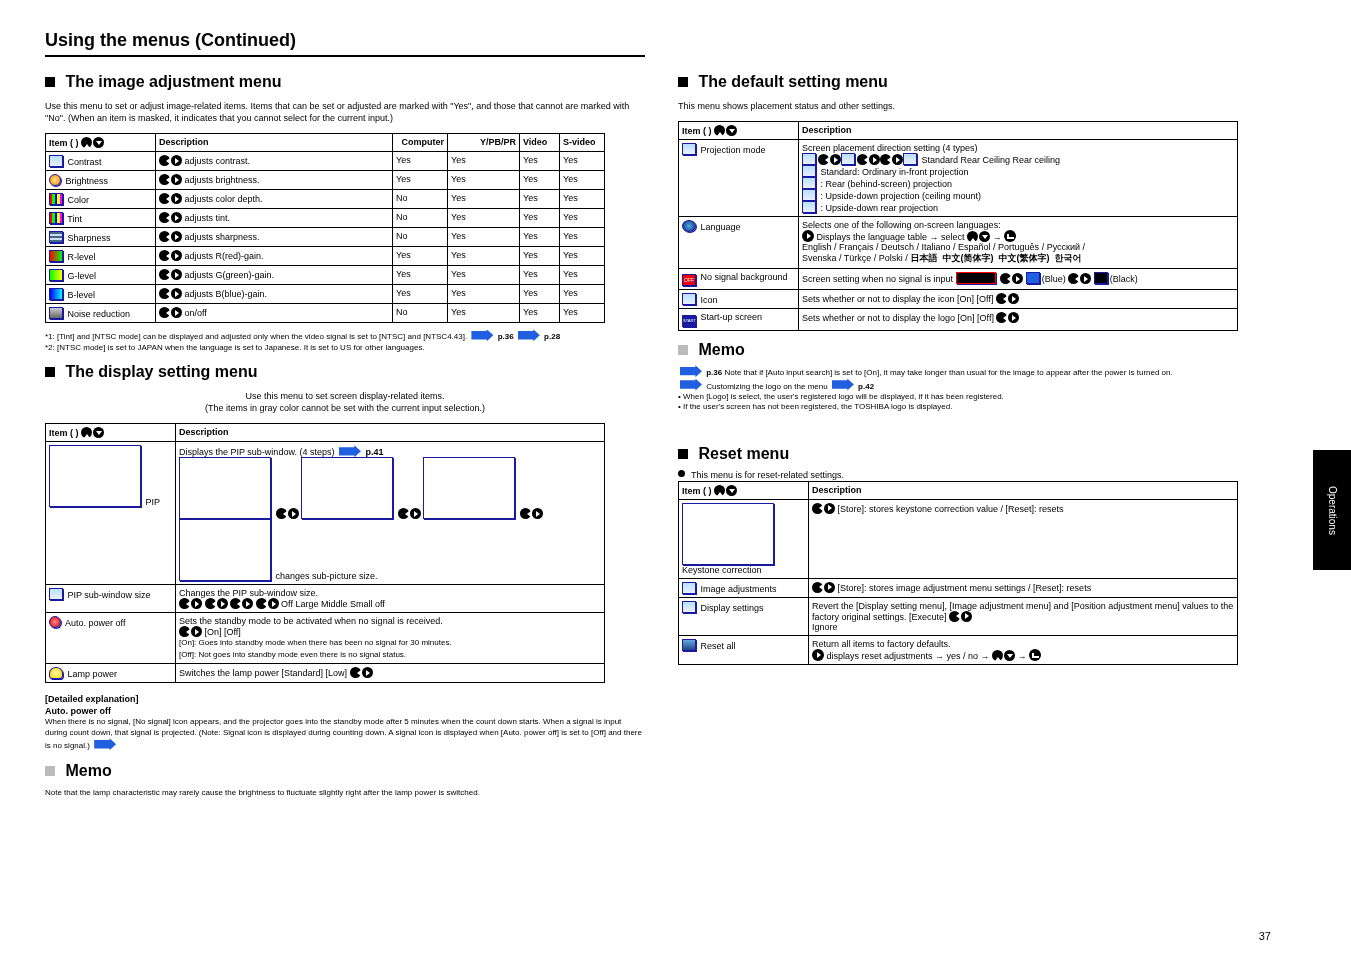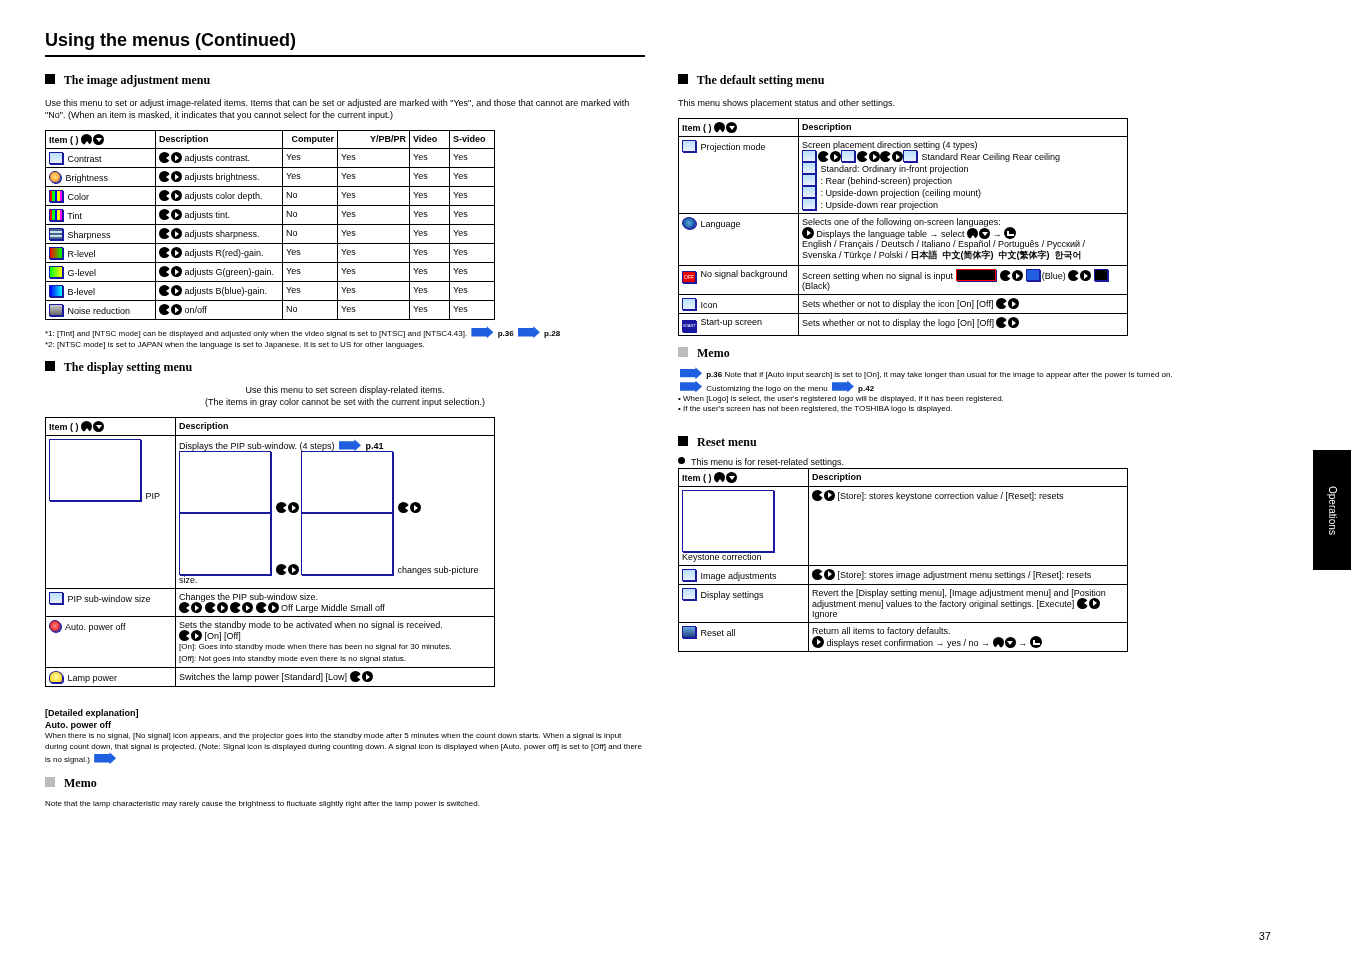--- a/index.html
+++ b/index.html
@@ -44,26 +44,26 @@
   }
   .sqbullet {
     width: 10px; height: 10px; background:#000; display:inline-block;
     margin-right:6px; vertical-align: 0px;
   }
   .sqbulletg {
     width: 10px; height: 10px; background:#bbb; display:inline-block;
     margin-right:6px; vertical-align: 0px;
   }
   .dotb { width:7px;height:7px;background:#000;border-radius:50%;display:inline-block;margin-right:6px;vertical-align:1px;}
-  .sect { font-size: 12px; font-weight: bold; margin: 10px 0 6px 0; font-family: Liberation Serif, serif; }
+  .sect { font-size: 16px; font-weight: bold; margin: 10px 0 6px 0; }
   .fine { font-size: 9px; line-height: 1.35; }
   .xfine { font-size: 8px; line-height: 1.3; }
   table.tbl {
     border-collapse: collapse;
-    width: 450px;
+    width: 560px;
     font-size: 9px;
   }
   table.tbl th, table.tbl td {
     border: 1px solid #000;
     padding: 3px 3px;
     vertical-align: top;
   }
   table.tbl th { font-weight: bold; text-align: left; }
   .ico {
     display:inline-block;
@@ -312,21 +312,21 @@
       <tr>
             <td><span class="ico lamp"></span> <span>Lamp power</span></td>
             <td><span>Switches the lamp power [Standard]        [Low]</span> <span class="lr">
                 <span class="l"></span>
                 <span class="r"></span>
               </span></td>
           </tr>
     </tbody>
       </table>
 
-    <div class="fine" style="margin-top:20px;font-weight:bold;">[Detailed explanation]</div>
+    <div class="fine" style="margin-top:10px;font-weight:bold;">[Detailed explanation]</div>
     <div class="fine" style="font-weight:bold;">Auto. power off</div>
     <div class="xfine">
       <span>When there is no signal, [No signal] icon appears, and the projector goes into the standby mode after 5 minutes when the count down starts. When a signal is input during count down, that signal is projected. (Note: Signal icon         is displayed during counting down. A signal icon is displayed when [Auto. power off] is set to [Off] and there is no signal.)</span> <span class="barrow"></span>
     </div>
 
     <div class="sect">
       <span class="sqbulletg"></span>
       <span>Memo</span>
     </div>
     <p class="xfine">Note that the lamp characteristic may rarely cause the brightness to fluctuate slightly right after the lamp power is switched.</p>
@@ -412,21 +412,21 @@
       <span class="sqbulletg"></span>
       <span>Memo</span>
     </div>
     <div class="xfine">
       <span class="barrow"></span> <b>p.36</b> <span>Note that if [Auto input search] is set to [On], it may take longer than usual for the image to appear after the power is turned on.</span><br>
       <span class="barrow"></span> <span>Customizing the logo on the menu</span> <span class="barrow"></span> <b>p.42</b><br>
       <span>• When [Logo] is select, the user's registered logo        will be displayed, if it has been registered.</span><br>
       <span>• If the user's screen has not been registered, the TOSHIBA logo is displayed.</span>
     </div>
 
-    <div class="sect" style="margin-top:20px;">
+    <div class="sect" style="margin-top:32px;">
       <span class="sqbullet"></span>
       <span>Reset menu</span>
     </div>
     <div class="fine"><span class="dotb"></span><span>This menu is for reset-related settings.</span></div>
 
     <table class="tbl">
       <tbody>
           <tr>
             <th style="width:130px;"><span>Item (      )</span> <span class="ud">
                 <span class="u"></span>
@@ -450,21 +450,21 @@
           </tr>
       <tr>
             <td><span class="ico"></span> <span>Display settings</span></td>
             <td><span>Revert the [Display setting menu], [Image adjustment menu] and [Position adjustment menu] values to the factory original settings. [Execute]</span> <span class="lr">
                 <span class="l"></span>
                 <span class="r"></span>
               </span><br><span>Ignore</span></td>
           </tr>
       <tr>
             <td><span class="ico trash"></span> <span>Reset all</span></td>
-            <td><span>Return all items to factory defaults.</span><br><span class="ra"></span> <span>displays        reset confirmation        →        yes / no        →</span> <span class="ud">
+            <td><span>Return all items to factory defaults.</span><br><span class="ra"></span> <span>displays        reset adjustments        →        yes / no        →</span> <span class="ud">
                 <span class="u"></span>
                 <span class="d"></span>
               </span> <span class="arrow">→</span> <span class="ent"></span></td>
           </tr>
     </tbody>
       </table>
   </div>
 </div>
 
 <div class="pnum r">37</div>

